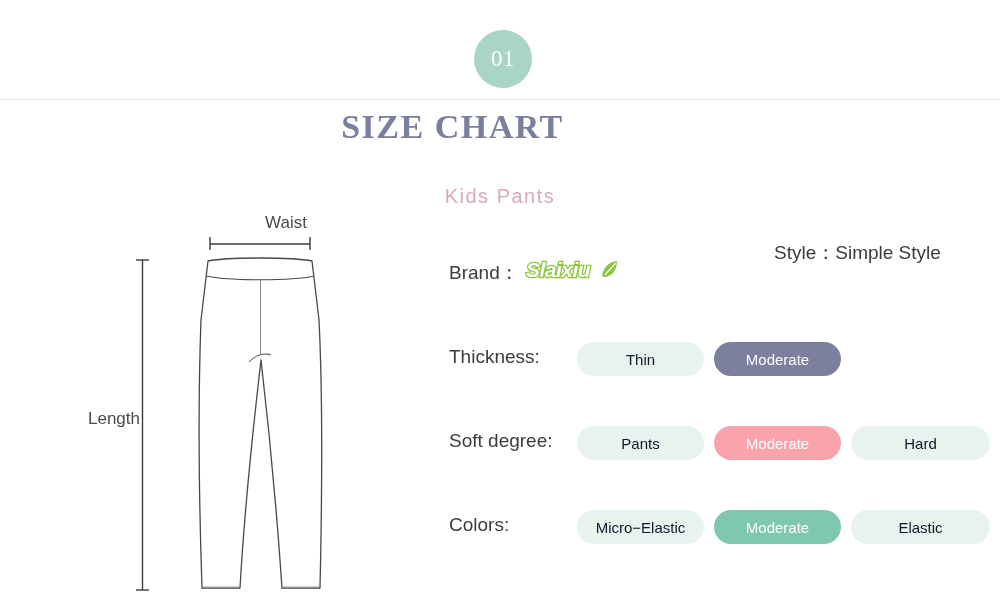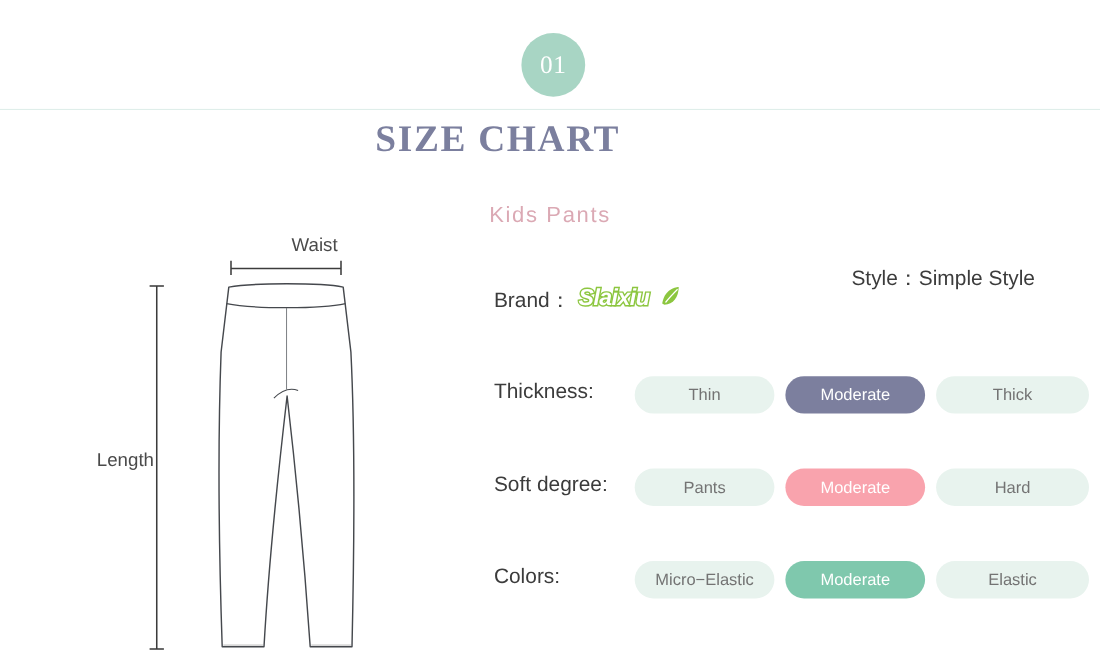--- a/index.html
+++ b/index.html
@@ -169,21 +169,21 @@
     justify-content: center;
     font-size: 15px;
     box-sizing: border-box;
   }
   .pill.p1 { left: 137px; width: 127px; }
   .pill.p2 { left: 274px; width: 127px; }
   .pill.p3 { left: 411px; width: 139px; }
 
   .pill.inactive {
     background: #e8f3ee;
-    color: #737373;
+    color: #0f172a;
   }
   .pill.sel-slate {
     background: #7c7f9e;
     color: #ffffff;
   }
   .pill.sel-pink {
     background: #f9a3ad;
     color: #ffffff;
   }
   .pill.sel-green {
@@ -263,21 +263,20 @@
           </svg>
         </span>
       </div>
       <div class="meta-style">Style：Simple Style</div>
     </div>
 
     <div class="opt-row r1">
       <div class="opt-label">Thickness:</div>
       <div class="pill p1 inactive">Thin</div>
       <div class="pill p2 sel-slate">Moderate</div>
-      <div class="pill p3 inactive">Thick</div>
     </div>
 
     <div class="opt-row r2">
       <div class="opt-label">Soft degree:</div>
       <div class="pill p1 inactive">Pants</div>
       <div class="pill p2 sel-pink">Moderate</div>
       <div class="pill p3 inactive">Hard</div>
     </div>
 
     <div class="opt-row r3">

